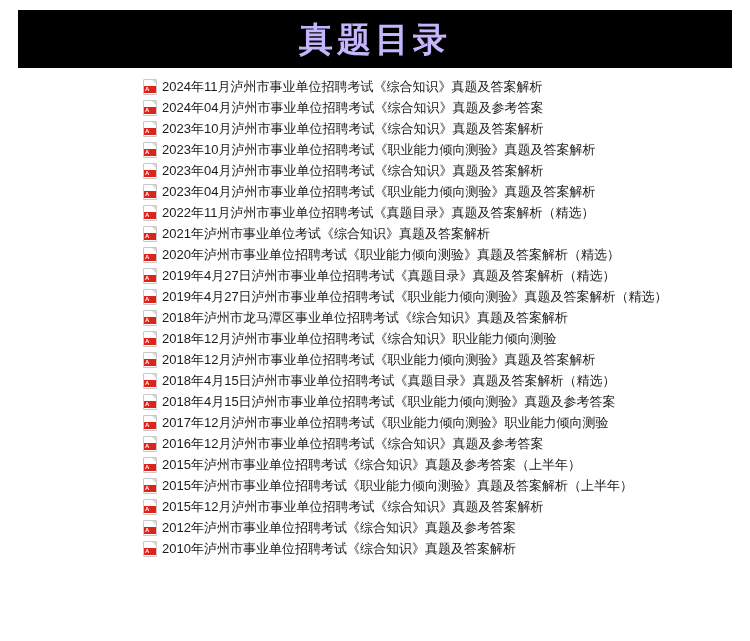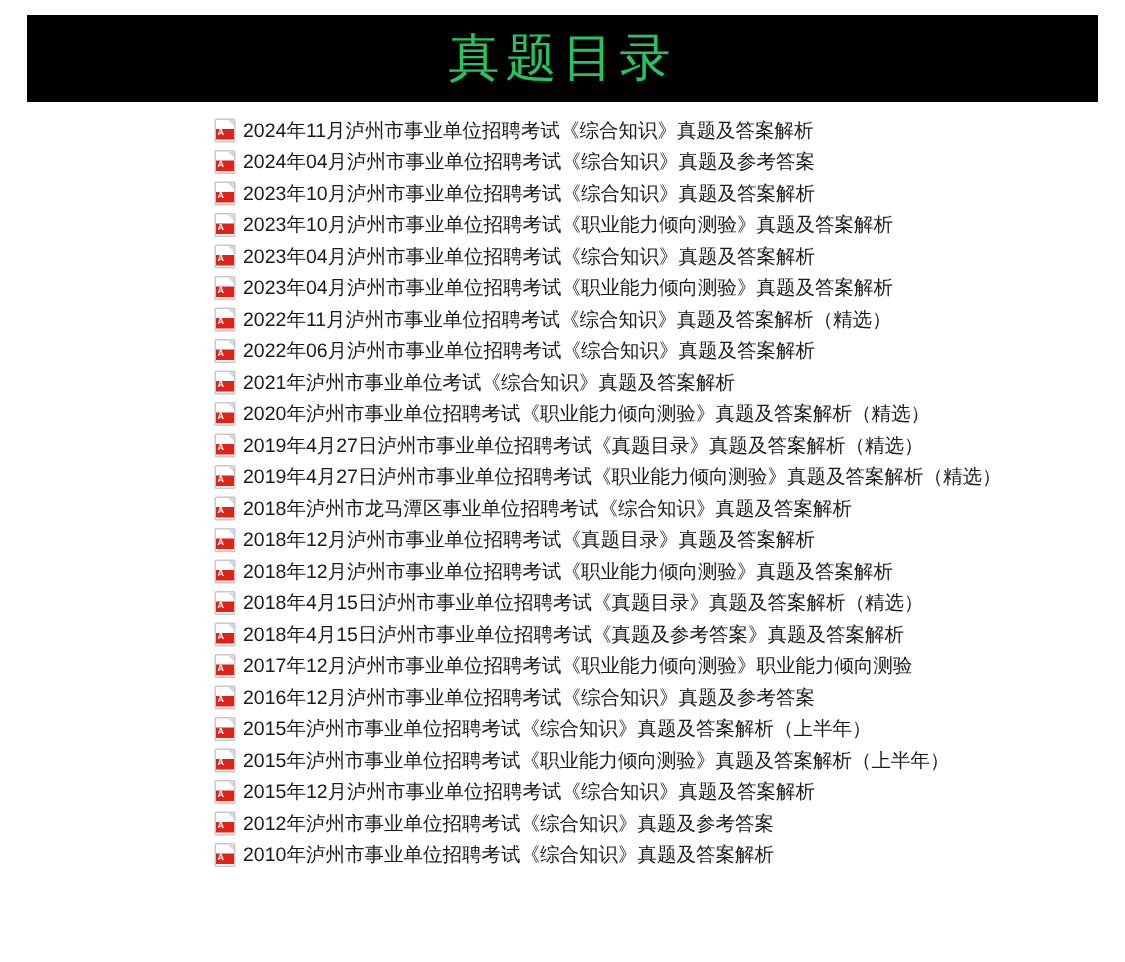--- a/index.html
+++ b/index.html
@@ -24,23 +24,23 @@
     left: 18px;
     top: 10px;
     width: 714px;
     height: 58px;
     background: #000000;
     display: flex;
     align-items: center;
     justify-content: center;
   }
   .banner-title {
-    color: #22c55e;
+    color: #c4b5fd;
     font-family: "DejaVu Serif", "Liberation Serif", serif;
-    font-weight: normal;
+    font-weight: bold;
     font-size: 34px;
     letter-spacing: 4px;
     line-height: 1;
   }
   .list {
     position: absolute;
     left: 0;
     top: 76px;
     width: 750px;
   }
@@ -149,28 +149,21 @@
           <span class="fold"></span>
           <span class="band"></span>
         </span>
         <a class="row-link" href="#">2023年04月泸州市事业单位招聘考试《职业能力倾向测验》真题及答案解析</a>
       </div>
       <div class="row">
         <span class="pdf-icon">
           <span class="fold"></span>
           <span class="band"></span>
         </span>
-        <a class="row-link" href="#">2022年11月泸州市事业单位招聘考试《综合知识》真题及答案解析（精选）</a>
-      </div>
-      <div class="row">
-        <span class="pdf-icon">
-          <span class="fold"></span>
-          <span class="band"></span>
-        </span>
-        <a class="row-link" href="#">2022年06月泸州市事业单位招聘考试《综合知识》真题及答案解析</a>
+        <a class="row-link" href="#">2022年11月泸州市事业单位招聘考试《真题目录》真题及答案解析（精选）</a>
       </div>
       <div class="row">
         <span class="pdf-icon">
           <span class="fold"></span>
           <span class="band"></span>
         </span>
         <a class="row-link" href="#">2021年泸州市事业单位考试《综合知识》真题及答案解析</a>
       </div>
       <div class="row">
         <span class="pdf-icon">
@@ -198,63 +191,63 @@
           <span class="fold"></span>
           <span class="band"></span>
         </span>
         <a class="row-link" href="#">2018年泸州市龙马潭区事业单位招聘考试《综合知识》真题及答案解析</a>
       </div>
       <div class="row">
         <span class="pdf-icon">
           <span class="fold"></span>
           <span class="band"></span>
         </span>
-        <a class="row-link" href="#">2018年12月泸州市事业单位招聘考试《真题目录》真题及答案解析</a>
+        <a class="row-link" href="#">2018年12月泸州市事业单位招聘考试《综合知识》职业能力倾向测验</a>
       </div>
       <div class="row">
         <span class="pdf-icon">
           <span class="fold"></span>
           <span class="band"></span>
         </span>
         <a class="row-link" href="#">2018年12月泸州市事业单位招聘考试《职业能力倾向测验》真题及答案解析</a>
       </div>
       <div class="row">
         <span class="pdf-icon">
           <span class="fold"></span>
           <span class="band"></span>
         </span>
         <a class="row-link" href="#">2018年4月15日泸州市事业单位招聘考试《真题目录》真题及答案解析（精选）</a>
       </div>
       <div class="row">
         <span class="pdf-icon">
           <span class="fold"></span>
           <span class="band"></span>
         </span>
-        <a class="row-link" href="#">2018年4月15日泸州市事业单位招聘考试《真题及参考答案》真题及答案解析</a>
+        <a class="row-link" href="#">2018年4月15日泸州市事业单位招聘考试《职业能力倾向测验》真题及参考答案</a>
       </div>
       <div class="row">
         <span class="pdf-icon">
           <span class="fold"></span>
           <span class="band"></span>
         </span>
         <a class="row-link" href="#">2017年12月泸州市事业单位招聘考试《职业能力倾向测验》职业能力倾向测验</a>
       </div>
       <div class="row">
         <span class="pdf-icon">
           <span class="fold"></span>
           <span class="band"></span>
         </span>
         <a class="row-link" href="#">2016年12月泸州市事业单位招聘考试《综合知识》真题及参考答案</a>
       </div>
       <div class="row">
         <span class="pdf-icon">
           <span class="fold"></span>
           <span class="band"></span>
         </span>
-        <a class="row-link" href="#">2015年泸州市事业单位招聘考试《综合知识》真题及答案解析（上半年）</a>
+        <a class="row-link" href="#">2015年泸州市事业单位招聘考试《综合知识》真题及参考答案（上半年）</a>
       </div>
       <div class="row">
         <span class="pdf-icon">
           <span class="fold"></span>
           <span class="band"></span>
         </span>
         <a class="row-link" href="#">2015年泸州市事业单位招聘考试《职业能力倾向测验》真题及答案解析（上半年）</a>
       </div>
       <div class="row">
         <span class="pdf-icon">

